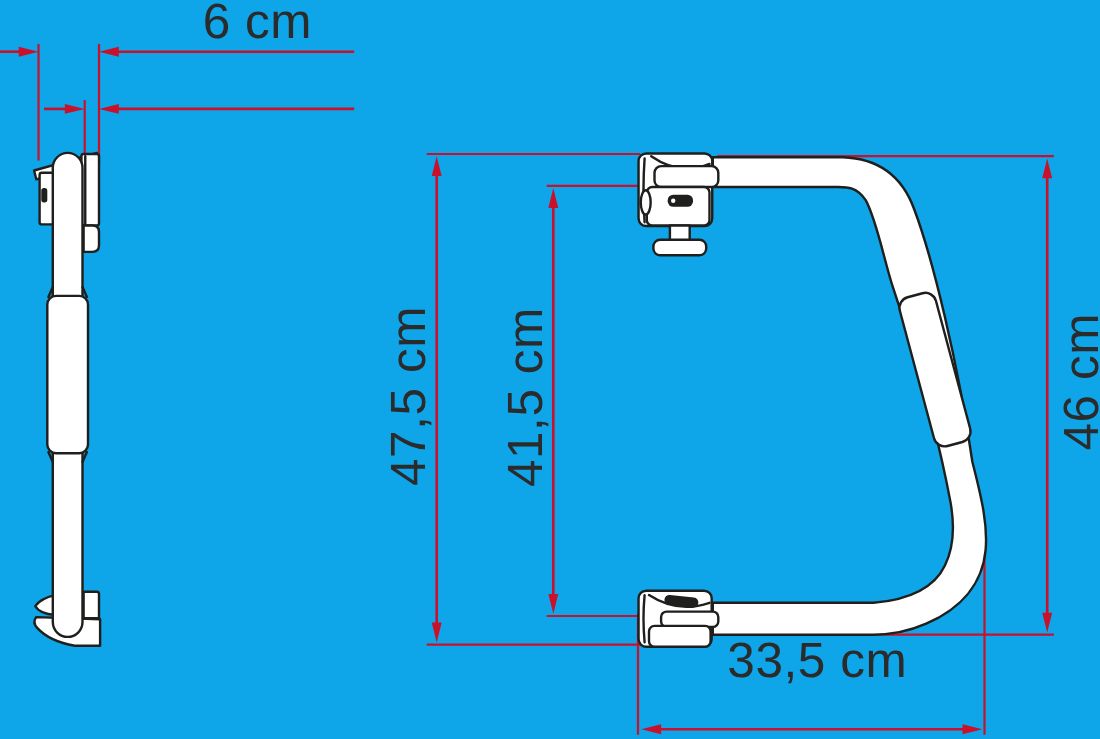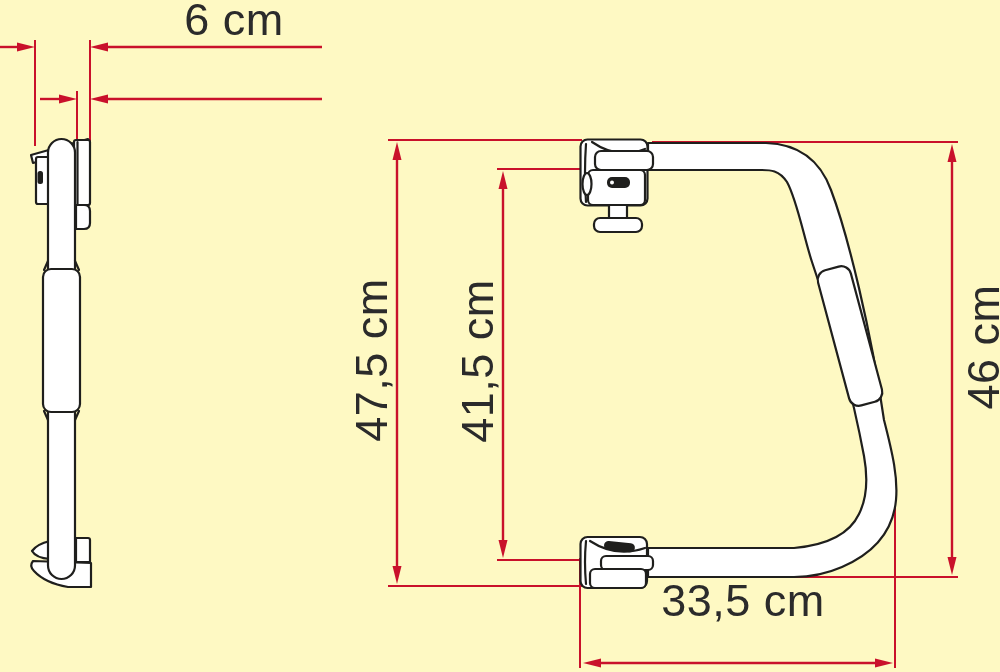--- a/index.html
+++ b/index.html
@@ -1,16 +1,16 @@
 <!DOCTYPE html>
 <html><head>
 <meta charset="utf-8">
 <style>
   html,body{margin:0;padding:0;background:#ffffff;}
-  #stage{position:relative;width:1000px;height:672px;background:#fef9c3;overflow:hidden;
+  #stage{position:relative;width:1000px;height:672px;background:#0ea5e9;overflow:hidden;
          font-family:"Liberation Sans",sans-serif;}
   #lineart{position:absolute;left:0;top:0;}
   .dim-label{position:absolute;transform:translate(-50%,-50%);font-size:45px;line-height:1;
              color:#2b2b2b;white-space:nowrap;letter-spacing:.5px;}
   .dim-label.rot{transform:translate(-50%,-50%) rotate(-90deg);}
 </style>
 </head>
 <body>
 
 <div id="stage">

